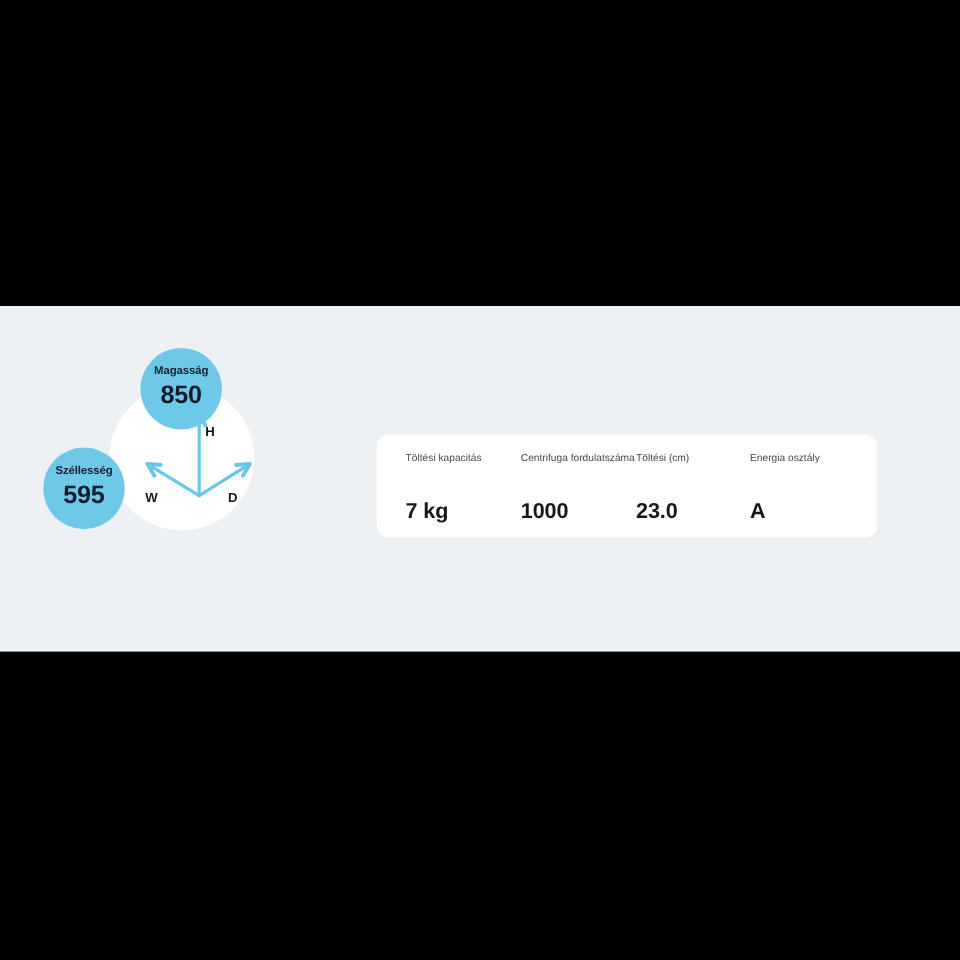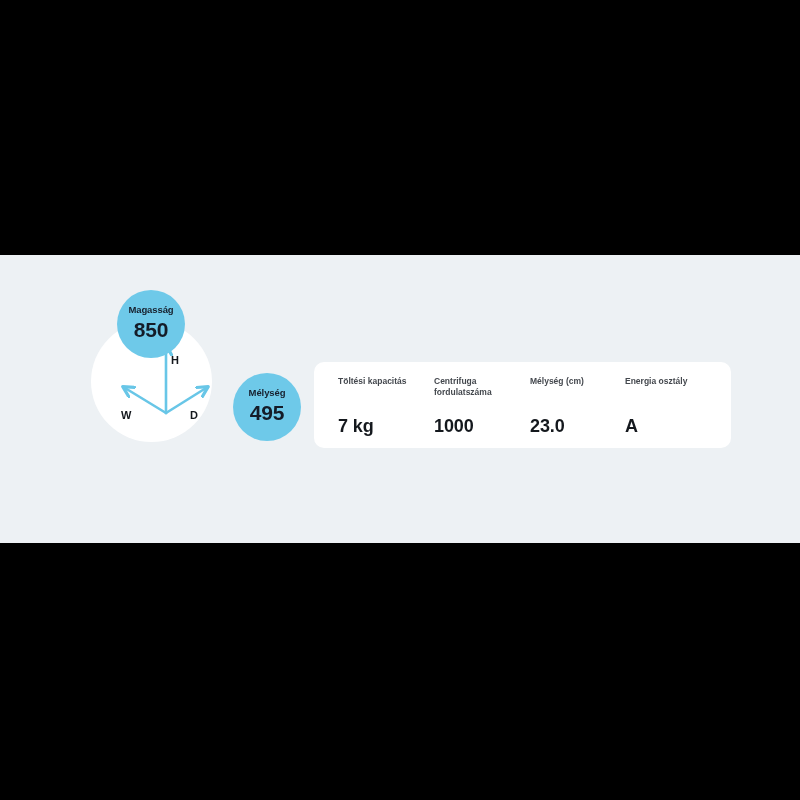--- a/index.html
+++ b/index.html
@@ -123,21 +123,21 @@
     left: 24px;
     top: 14px;
     width: 372px;
     border-collapse: collapse;
     table-layout: fixed;
   }
   .spec-table th {
     text-align: left;
     vertical-align: top;
     font-size: 8.5px;
-    font-weight: 700;
+    font-weight: 400;
     color: #44484e;
     line-height: 1.35;
     padding: 0;
     height: 28px;
   }
   .spec-table td {
     text-align: left;
     vertical-align: bottom;
     font-size: 18px;
     font-weight: 700;
@@ -179,41 +179,41 @@
 
       <span class="axis-letter h">H</span>
       <span class="axis-letter w">W</span>
       <span class="axis-letter d">D</span>
 
       <div class="dim-bubble height-bubble">
         <span class="bubble-label">Magasság</span>
         <span class="bubble-value">850</span>
       </div>
 
-
-      <div class="dim-bubble depth-bubble">
-        <span class="bubble-label">Mélység</span>
-        <span class="bubble-value">495</span>
+      <div class="dim-bubble width-bubble">
+        <span class="bubble-label">Széllesség</span>
+        <span class="bubble-value">595</span>
       </div>
+
 
     </div>
 
     <div id="spec-card">
       <table class="spec-table">
         <colgroup>
           <col class="c0">
             <col class="c1">
             <col class="c2">
             <col class="c3">
         </colgroup>
         <thead>
           <tr>
             <th>Töltési kapacitás</th>
             <th>Centrifuga fordulatszáma</th>
-            <th>Mélység (cm)</th>
+            <th>Töltési (cm)</th>
             <th>Energia osztály</th>
           </tr>
         </thead>
         <tbody>
           <tr>
             <td>7 kg</td>
             <td>1000</td>
             <td>23.0</td>
             <td>A</td>
           </tr>

